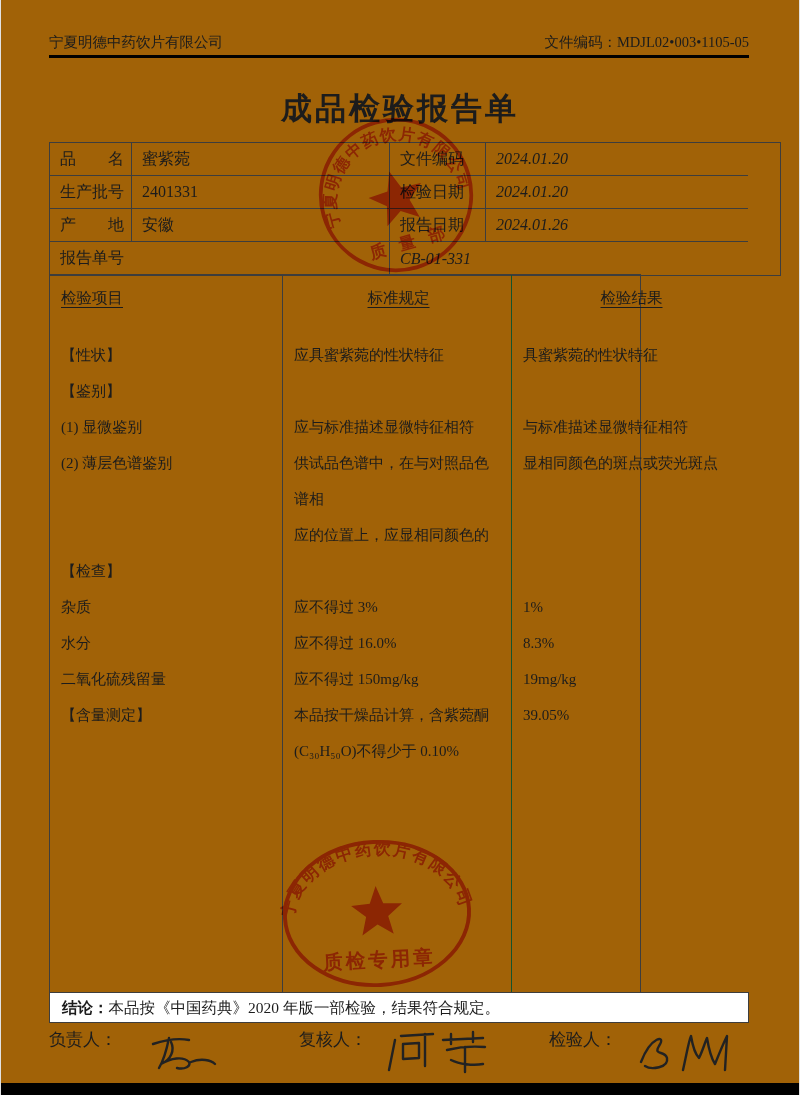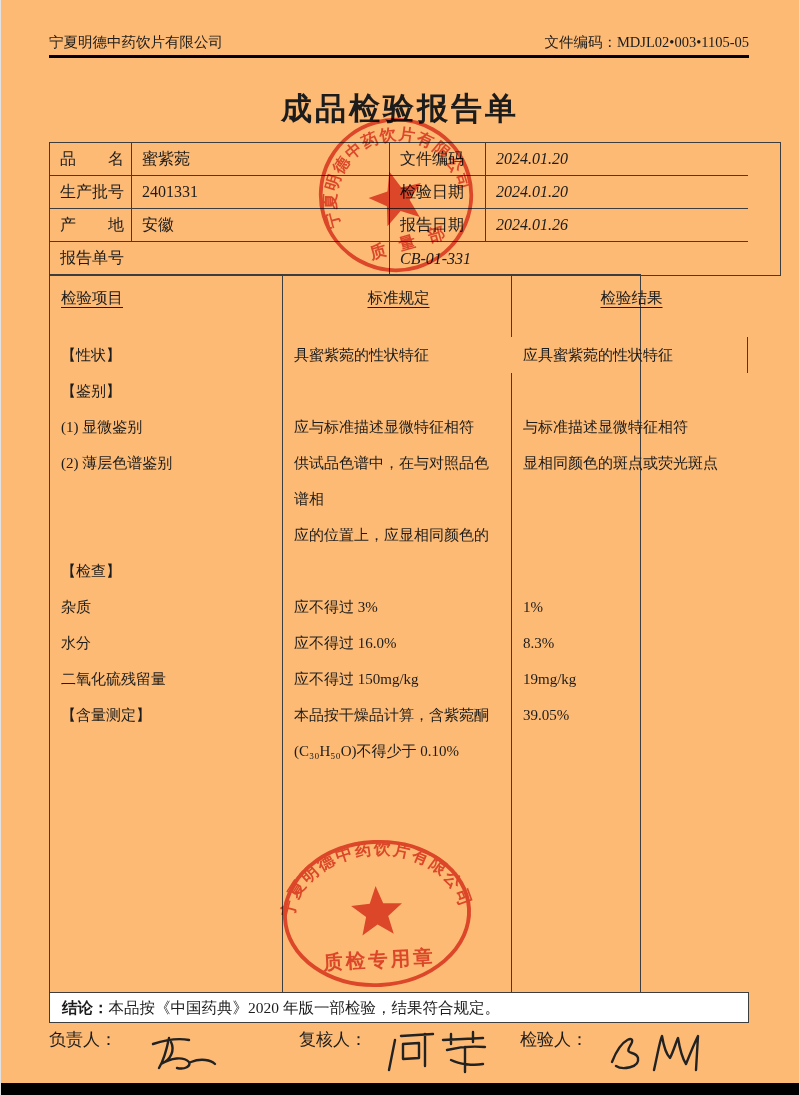--- a/index.html
+++ b/index.html
@@ -1,18 +1,18 @@
 <!DOCTYPE html>
 <html><head>
 <meta charset="utf-8">
 <style>
   * { box-sizing: border-box; margin: 0; padding: 0; }
   body { background: #ffffff; font-family: "Liberation Serif", "DejaVu Serif", serif; }
   .page {
-    position: relative; width: 800px; height: 1095px; background: #fdba74;
+    position: relative; width: 800px; height: 1095px; background: #a16207;
     color: #1c1c1c; overflow: hidden;
     border-left: 1px solid #e2e2e2; border-right: 1px solid #e2e2e2;
   }
   
   .hdr { position: absolute; top: 33px; left: 48px; width: 700px;
          display: flex; justify-content: space-between; font-size: 14.5px; }
   .hdr-rule { position: absolute; top: 55px; left: 48px; width: 700px; height: 2.5px; background: #000; }
   
   .title { position: absolute; top: 88px; left: 0; width: 100%; text-align: center;
            font-size: 31px; font-weight: bold; letter-spacing: 3px; }
@@ -90,22 +90,22 @@
     <div class="ig-cell sp2b noR noB">CB-01-331</div>
   </div>
 
   <div class="insp">
 
     <div class="ic b1 hd"><span class="uline">检验项目</span></div>
     <div class="ic b2 hd center"><span class="uline">标准规定</span></div>
     <div class="ic hd center"><span class="uline">检验结果</span></div>
 
     <div class="ic b1">【性状】</div>
+    <div class="ic b2">应具蜜紫菀的性状特征</div>
     <div class="ic">具蜜紫菀的性状特征</div>
-    <div class="ic b2">应具蜜紫菀的性状特征</div>
 
     <div class="ic b1">【鉴别】</div>
     <div class="ic b2"></div>
     <div class="ic"></div>
 
     <div class="ic b1">(1) 显微鉴别</div>
     <div class="ic b2">应与标准描述显微特征相符</div>
     <div class="ic">与标准描述显微特征相符</div>
 
     <div class="ic b1">(2) 薄层色谱鉴别</div>
@@ -178,21 +178,21 @@
       <svg class="sig-svg" width="115" height="48" viewBox="0 0 115 48">
         <path d="M38,10 C36,20 34,30 28,40 M22,16 C34,12 48,10 58,12 M40,14 C44,22 40,32 30,36 C40,30 52,28 58,34 C60,38 54,42 46,40 M60,34 C70,30 80,32 84,36"></path>
       </svg>
     </div>
     <div class="sig-group" style="left:250px;">
       <span class="sig-label">复核人：</span>
       <svg class="sig-svg" width="125" height="48" viewBox="0 0 125 48">
         <path d="M14,12 C12,22 10,32 8,42 M20,8 L52,6 M44,6 L44,38 M22,16 L38,15 L38,30 L22,31 Z M70,6 L70,16 M92,4 L92,14 M62,12 L102,10 M66,22 C78,19 92,18 104,19 M84,19 L84,44 M70,32 C78,36 92,38 102,36"></path>
       </svg>
     </div>
-    <div class="sig-group" style="left:471px;">
+    <div class="sig-group" style="left:500px;">
       <span class="sig-label">检验人：</span>
       <svg class="sig-svg" width="120" height="48" viewBox="0 0 120 48">
         <path d="M10,34 C20,8 36,6 28,18 C22,28 34,22 36,30 C38,40 20,42 14,38 M52,42 C56,24 58,12 60,8 C62,20 64,26 68,30 C72,22 74,14 76,10 C78,22 80,30 84,36 C88,26 92,16 96,8 L94,42"></path>
       </svg>
     </div>
   </div>
 
   <div class="bottom-bar"></div>
 
 </div>

